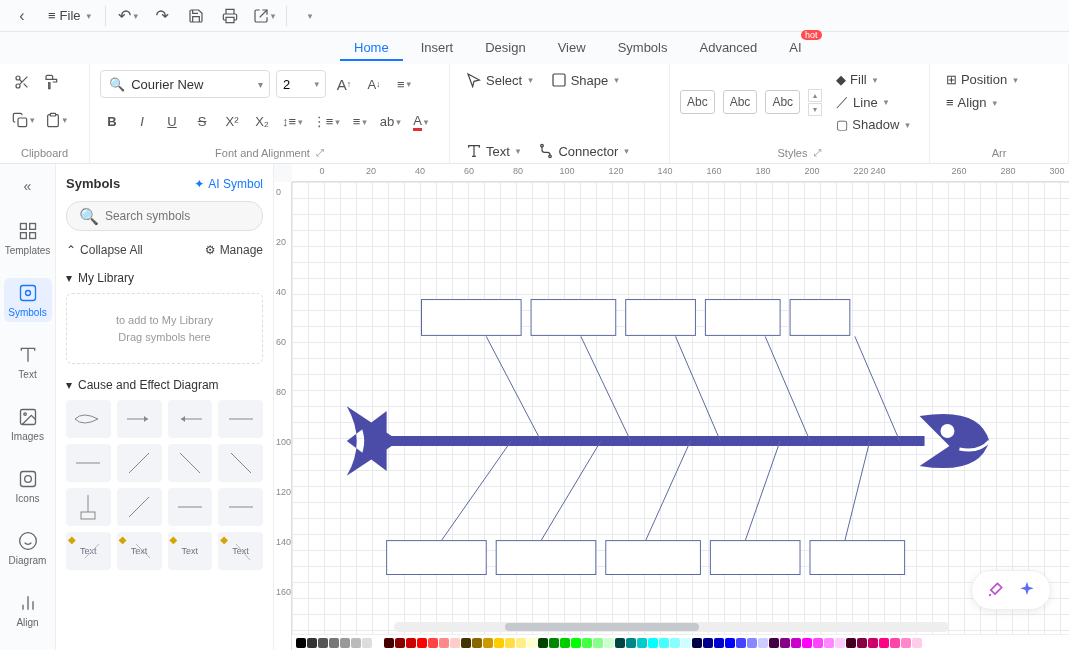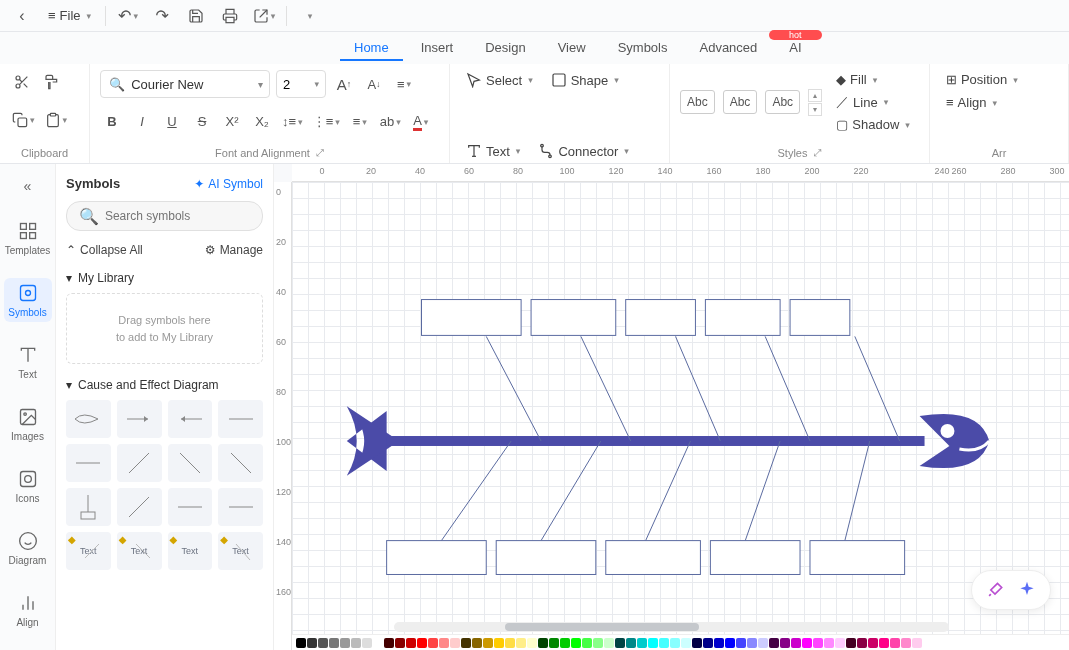--- a/index.html
+++ b/index.html
@@ -6,21 +6,21 @@
 body { width: 1069px; height: 650px; overflow: hidden; background: #fff; position: relative; }
 
 .titlebar { height: 32px; display: flex; align-items: center; border-bottom: 1px solid #e5e7eb; padding: 0 8px; gap: 6px; background: #fafbfc; }
 .tb-btn { width: 28px; height: 28px; display: flex; align-items: center; justify-content: center; color: #555; border-radius: 4px; cursor: pointer; }
 .tb-div { width: 1px; height: 20px; background: #e0e0e0; margin: 0 2px; }
 .file-menu { display: flex; align-items: center; gap: 4px; color: #444; font-size: 13px; padding: 0 6px; }
 
 .menubar { height: 32px; display: flex; align-items: center; padding: 0 12px; gap: 4px; background: #fafbfc; border-bottom: 1px solid #e5e7eb; }
 .menu-item { padding: 4px 14px; font-size: 13px; color: #555; cursor: pointer; border-bottom: 2px solid transparent; position: relative; }
 .menu-item.active { color: #1677ff; border-bottom: 2px solid #1677ff; }
-.hot-badge { position: absolute; top: -6px; right: -6px; background: #ff4d4f; color: #fff; font-size: 9px; padding: 0 20px; border-radius: 6px; }
+.hot-badge { position: absolute; top: -6px; right: -6px; background: #ff4d4f; color: #fff; font-size: 9px; padding: 0 4px; border-radius: 6px; }
 
 .ribbon { height: 100px; display: flex; background: #fff; border-bottom: 1px solid #e5e7eb; }
 .rib-group { display: flex; flex-direction: column; justify-content: space-between; padding: 6px 10px 2px; border-right: 1px solid #eee; }
 .rib-row { display: flex; align-items: center; gap: 6px; }
 .rib-label { font-size: 11px; color: #888; text-align: center; padding: 2px 0; display: flex; justify-content: center; align-items: center; gap: 6px;}
 .rib-btn { min-width: 24px; height: 24px; display: flex; align-items: center; justify-content: center; color: #555; border-radius: 3px; cursor: pointer; padding: 0 2px; font-size: 13px; }
 .font-select { border: 1px solid #ddd; border-radius: 4px; height: 28px; display: flex; align-items: center; padding: 0 24px 0 8px; font-size: 13px; color: #333; background: #fff; position: relative; }
 .font-select .chev { position: absolute; right: 6px; color: #888; font-size: 10px; }
 .font-select .mag { margin-right: 6px; color: #aaa; }
 .size-select { border: 1px solid #ddd; border-radius: 4px; height: 28px; width: 50px; display: flex; align-items: center; padding: 0 6px; font-size: 13px; justify-content: space-between; }
@@ -372,22 +372,22 @@
       <div class="sp-act">
           <span>⚙</span>
           <span>Manage</span>
         </div>
     </div>
     <div class="lib-section">
         <span>▾</span>
         <span>My Library</span>
       </div>
     <div class="lib-drop">
+      <div>to add to My Library</div>
       <div>Drag symbols here</div>
-      <div>to add to My Library</div>
     </div>
     <div class="lib-section">
         <span>▾</span>
         <span>Cause and Effect Diagram</span>
       </div>
     <div class="shape-grid">
       <div class="shape-cell">
           <svg width="30" height="20">
             <path d="M2 10 Q10 2 25 10 Q10 18 2 10" fill="none" stroke="#888"></path>
           </svg>
@@ -485,21 +485,21 @@
         <span class="tick" style="left: 128px;">40</span>
         <span class="tick" style="left: 177px;">60</span>
         <span class="tick" style="left: 226px;">80</span>
         <span class="tick" style="left: 275px;">100</span>
         <span class="tick" style="left: 324px;">120</span>
         <span class="tick" style="left: 373px;">140</span>
         <span class="tick" style="left: 422px;">160</span>
         <span class="tick" style="left: 471px;">180</span>
         <span class="tick" style="left: 520px;">200</span>
         <span class="tick" style="left: 569px;">220</span>
-        <span class="tick" style="left: 650px;">240</span>
+        <span class="tick" style="left: 586px;">240</span>
         <span class="tick" style="left: 667px;">260</span>
         <span class="tick" style="left: 716px;">280</span>
         <span class="tick" style="left: 765px;">300</span>
       </div>
     <div class="ruler-v" id="ruler-v">
         <span class="tick" style="top: 10px;">0</span>
         <span class="tick" style="top: 60px;">20</span>
         <span class="tick" style="top: 110px;">40</span>
         <span class="tick" style="top: 160px;">60</span>
         <span class="tick" style="top: 210px;">80</span>

